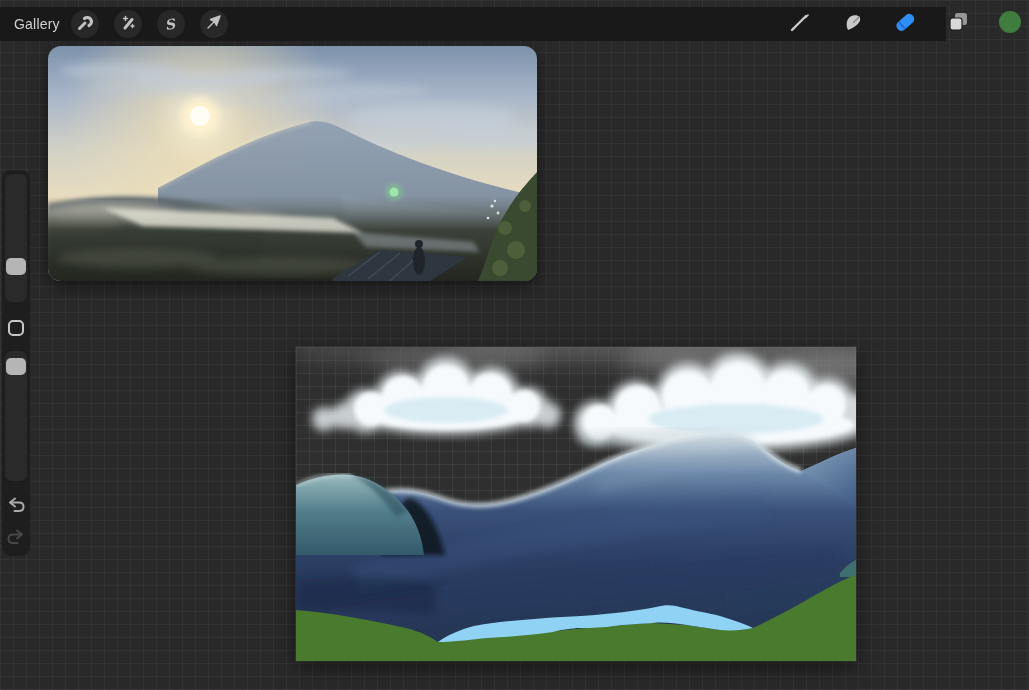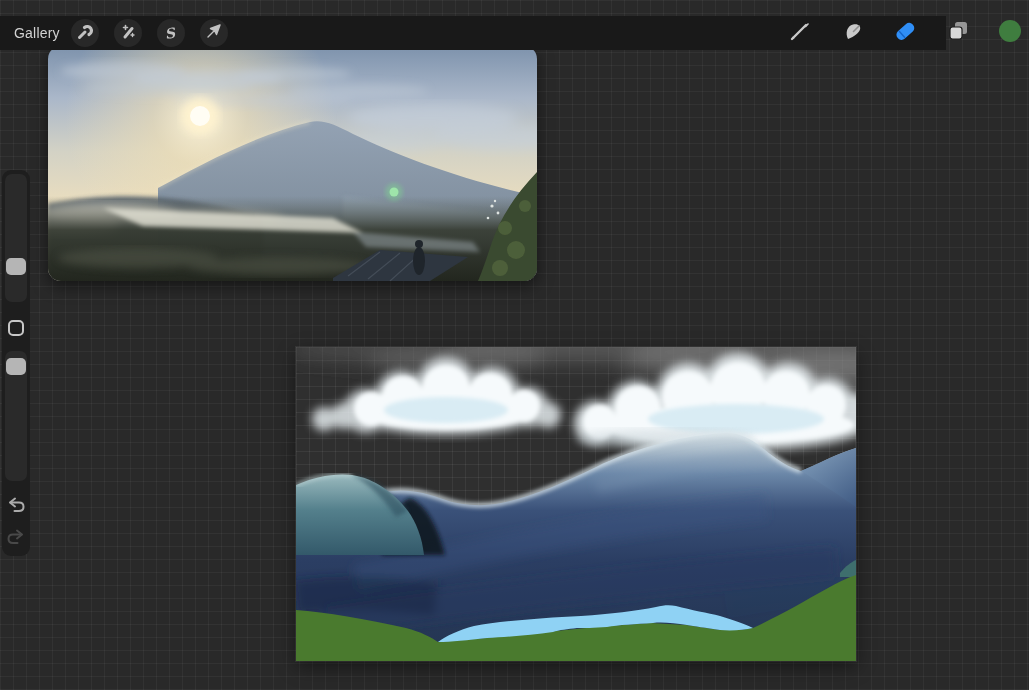--- a/index.html
+++ b/index.html
@@ -6,21 +6,21 @@
   html,body { width:1029px; height:690px; overflow:hidden; background:#292929;
     font-family:"Liberation Sans", sans-serif; }
   #stage { position:relative; width:1029px; height:690px;
     background-color:#292929;
     background-image:
       linear-gradient(rgba(255,255,255,.045) 1px, transparent 1px),
       linear-gradient(90deg, rgba(255,255,255,.045) 1px, transparent 1px);
     background-size:13px 13px; }
 
   
-  #toolbar { position:absolute; left:0; top:16px; width:946px; height:34px;
+  #toolbar { position:absolute; left:0; top:7px; width:946px; height:34px;
     background:#191919; z-index:30; }
   .gallery-btn { position:absolute; left:14px; top:0; height:34px; line-height:34px;
     color:#d2d2d2; font-size:14px; letter-spacing:.2px; cursor:default; }
   .tool-circle { position:absolute; top:3px; width:28px; height:28px; border-radius:50%;
     background:#282828; display:flex; align-items:center; justify-content:center; }
   .tool-flat { position:absolute; top:3px; width:30px; height:28px;
     display:flex; align-items:center; justify-content:center; }
 
   
   #sidebar { position:absolute; left:2px; top:170px; width:28px; height:386px;

